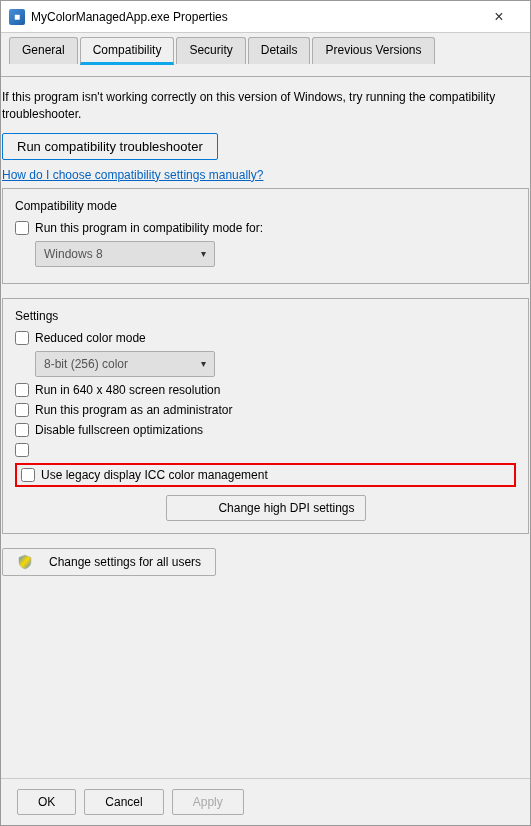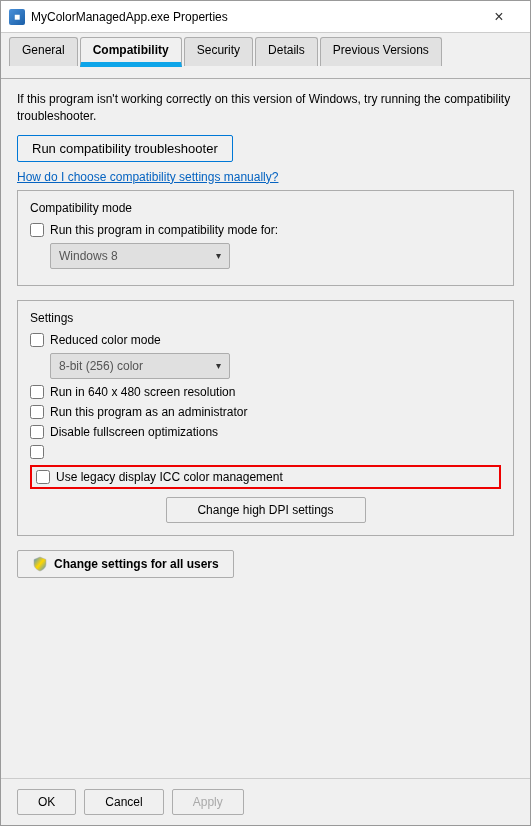--- a/index.html
+++ b/index.html
@@ -74,28 +74,28 @@
       border: 1px solid #adadad;
       border-bottom: none;
       cursor: pointer;
       background: #e1e1e1;
       margin-right: 2px;
       border-radius: 3px 3px 0 0;
       color: #000;
     }
     .tab.active {
       background: #f0f0f0;
-      border-bottom: 5px solid #0ea5e9;
+      border-bottom: 3px solid #0ea5e9;
       margin-bottom: -1px;
       z-index: 1;
-      font-weight: bold;
+      font-weight: normal;
     }
     .content {
       flex: 1;
-      padding: 12px 16px;
+      padding: 12px 1px;
       overflow-y: auto;
     }
     .info-text {
       font-size: 12px;
       color: #000;
       margin-bottom: 10px;
       line-height: 1.4;
     }
     .btn-troubleshooter {
       display: inline-block;
@@ -180,36 +180,35 @@
     }
     .btn-change-dpi {
       display: block;
       width: 200px;
       padding: 5px 10px;
       background: #f0f0f0;
       border: 1px solid #adadad;
       border-radius: 2px;
       font-size: 12px;
       cursor: pointer;
-      text-align: center;
+      text-align: right;
       margin: 8px auto 0 auto;
       color: #000;
     }
     .shield-btn {
       display: inline-flex;
       align-items: center;
-      gap: 6px;
+      gap: 16px;
       padding: 5px 14px;
       background: #f0f0f0;
       border: 1px solid #adadad;
       border-radius: 2px;
       font-size: 12px;
       cursor: pointer;
       color: #000;
-      font-weight: bold;
     }
     .shield-icon {
       width: 16px;
       height: 16px;
     }
     .footer {
       display: flex;
       justify-content: flex-start;
       align-items: center;
       padding: 10px 16px;

